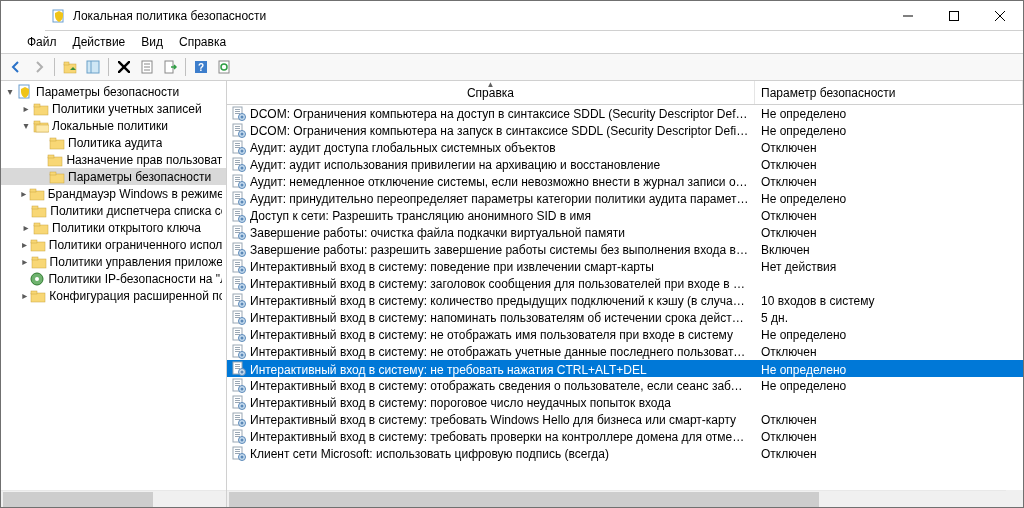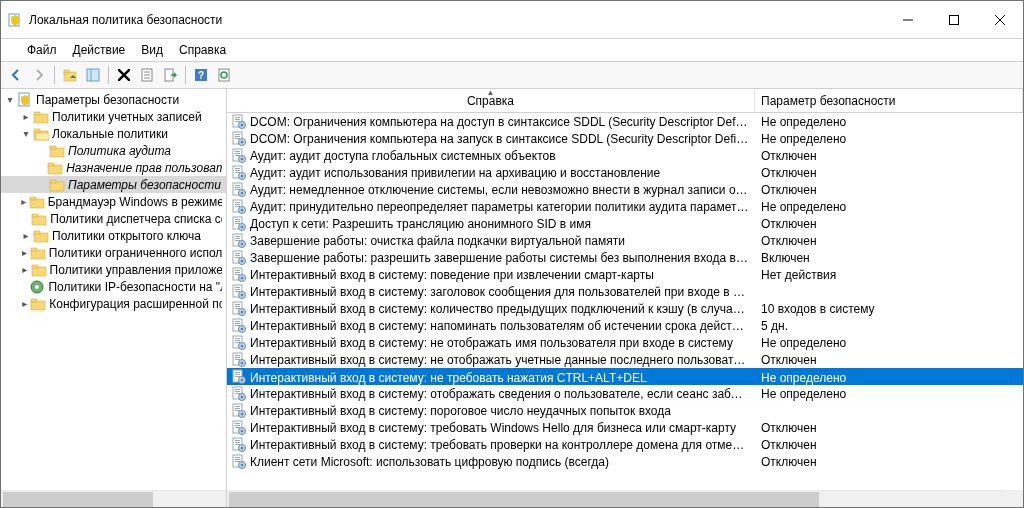--- a/index.html
+++ b/index.html
@@ -1,19 +1,19 @@
 <!DOCTYPE html>
 <html><head>
 <meta charset="utf-8">
 <style>
   * { box-sizing: border-box; }
   html, body { margin:0; padding:0; font-family: "Segoe UI", Tahoma, sans-serif; font-size:12px; background:#fff; }
   .window { width:1024px; height:508px; border:1px solid #707070; display:flex; flex-direction:column; background:#fff; }
   
-  .titlebar { height:38px; display:flex; align-items:center; border-bottom:1px solid #d0d0d0; background:#fff; }
+  .titlebar { height:30px; display:flex; align-items:center; border-bottom:1px solid #d0d0d0; background:#fff;margin-left:44px; }
   .titlebar .icon { width:16px; height:16px; margin:0 6px; }
   .titlebar .title { flex:1; font-size:12px; }
   .win-controls { display:flex; height:100%; }
   .win-btn { width:46px; display:flex; align-items:center; justify-content:center; }
   .win-btn svg { width:10px; height:10px; }
   
   .menubar { height:22px; display:flex; align-items:center; padding:0 18px; }
   .menubar span { padding:2px 8px; cursor:default; }
   
   .toolbar { height:28px; display:flex; align-items:center; border-top:1px solid #d0d0d0; border-bottom:1px solid #d0d0d0; padding:0 4px; gap:1px; background:#f8f8f8; }
@@ -23,21 +23,21 @@
   .body { flex:1; display:flex; min-height:0; }
   .left { width:226px; border-right:1px solid #d0d0d0; display:flex; flex-direction:column; min-width:0; }
   .tree { flex:1; overflow:hidden; padding-top:2px; white-space:nowrap; }
   .tree-row { display:flex; align-items:center; height:17px; padding-right:4px; cursor:default; }
   .tree-row.selected { background:#d9d9d9; }
   .exp { width:14px; display:inline-flex; justify-content:center; align-items:center; color:#5a5a5a; font-size:10px; }
   .ticon { width:16px; height:16px; margin-right:3px; flex-shrink:0; }
   .tlabel { overflow:hidden; text-overflow:clip; }
   .indent0 { padding-left:2px; }
   .indent1 { padding-left:18px; }
-  .indent2 { padding-left:34px;font-style:italic; }
+  .indent2 { padding-left:34px; }
   .h-scroll { height:17px; background:#f0f0f0; border-top:1px solid #e8e8e8; position:relative; }
   .h-scroll .thumb { position:absolute; top:1px; height:15px; background:#cdcdcd; }
   
   .right { flex:1; display:flex; flex-direction:column; min-width:0; }
   .list-header { height:24px; display:flex; border-bottom:1px solid #d0d0d0; background:#fff; }
   .list-header .col { padding:4px 6px; border-right:1px solid #e5e5e5; display:flex; align-items:center; position:relative; }
   .col-name { width:528px; justify-content:center; flex-shrink:0; }
   .col-name .sort { position:absolute; top:-1px; left:50%; transform:translateX(-50%); font-size:8px; color:#606060; }
   .col-val { flex:1; }
   .list { flex:1; overflow:hidden; }

